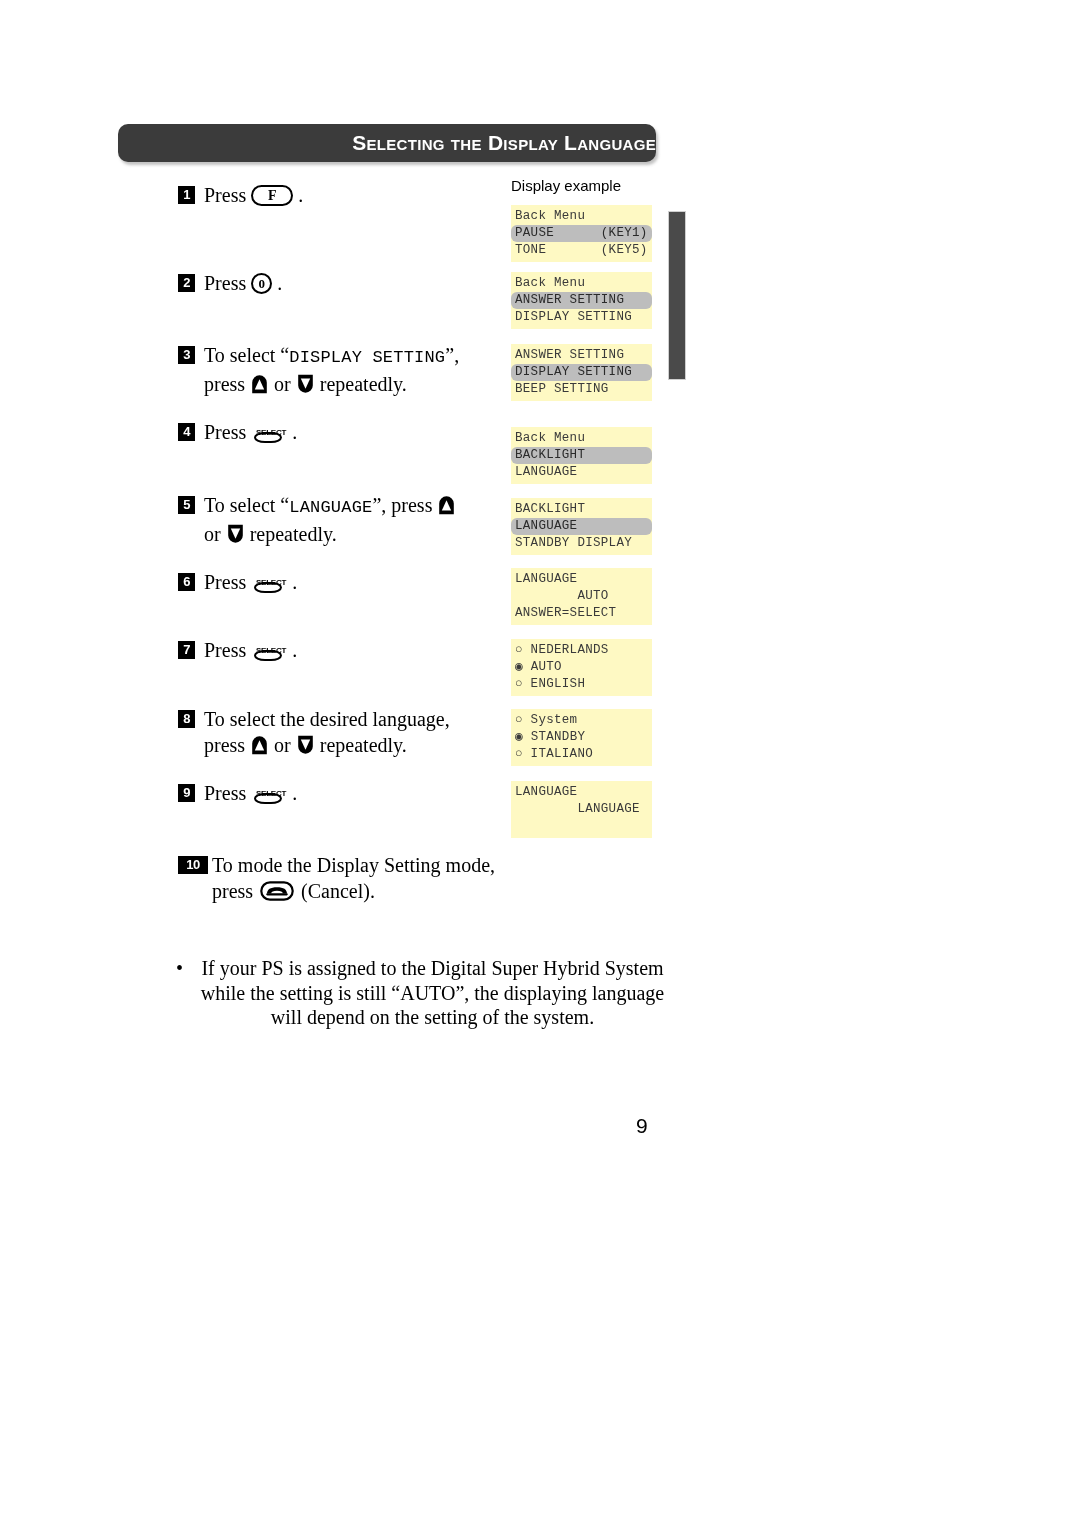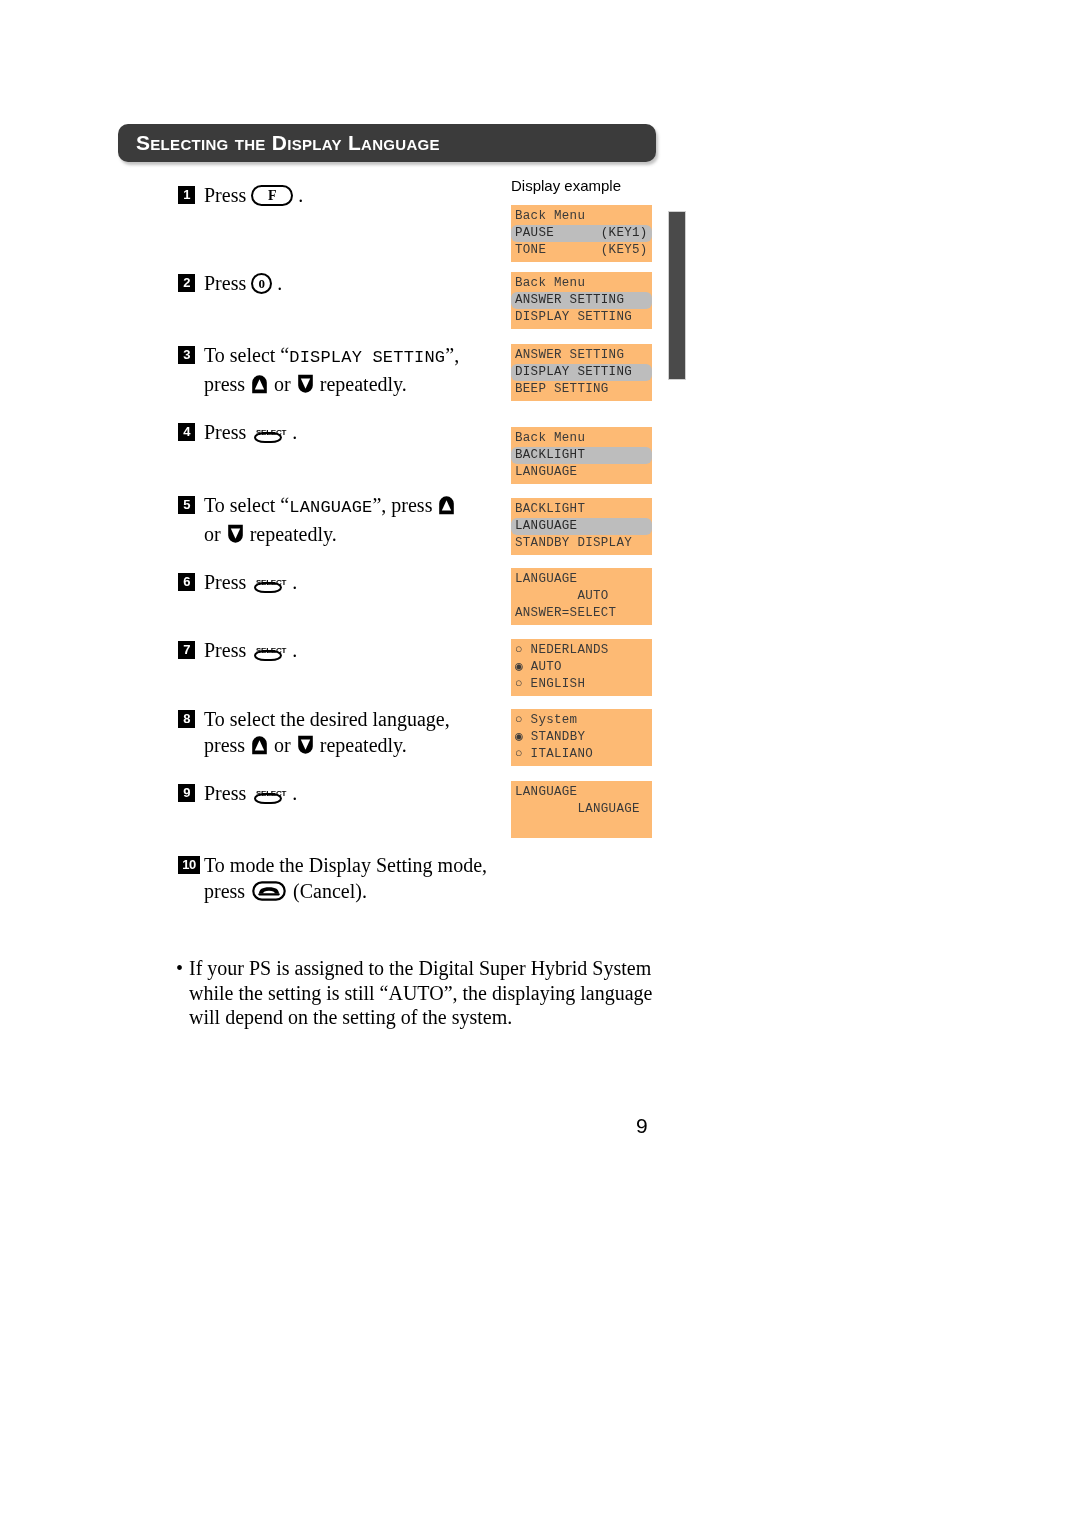--- a/index.html
+++ b/index.html
@@ -21,20 +21,21 @@
     position: absolute;
     left: 118px;
     top: 124px;
     width: 538px;
     height: 38px;
     background: #3b3b3b;
     border-radius: 10px;
     box-shadow: 2px 3px 3px rgba(120,120,120,0.45);
     display: flex;
     align-items: center;
+    justify-content: flex-end;
   }
   .banner-title {
     font-family: "Liberation Sans", sans-serif;
     color: #ffffff;
     font-weight: bold;
     font-size: 21px;
     letter-spacing: 0.3px;
     padding-left: 18px;
     font-variant: small-caps;
     white-space: nowrap;
@@ -64,21 +65,21 @@
     color: #fff;
     font-family: "Liberation Sans", sans-serif;
     font-weight: bold;
     font-size: 13px;
     line-height: 18px;
     text-align: center;
     margin-top: 4px;
     margin-right: 9px;
     letter-spacing: -0.5px;
   }
-  .step-num.wide { width: 22px; margin-right: 4px; }
+  .step-num.wide { width: 30px; margin-right: 4px; }
   .step-text {
     font-size: 20px;
     line-height: 26px;
     flex: 1 1 auto;
   }
   .mono {
     font-family: "Liberation Mono", monospace;
     font-size: 17px;
     letter-spacing: 0.2px;
   }
@@ -160,21 +161,21 @@
     left: 511px;
     top: 177px;
     font-family: Liberation Sans, sans-serif;
     font-size: 15px;
     color: #000;
   }
   .lcd {
     position: absolute;
     left: 511px;
     width: 141px;
-    background: #fdba74;
+    background: #fef9c3;
     font-family: "Liberation Mono", monospace;
     font-size: 12.5px;
     color: #3a3a3a;
     letter-spacing: 0.3px;
     padding: 3px 0 3px 0;
     box-sizing: border-box;
   }
   .lcd .line {
     height: 17px;
     line-height: 17px;
@@ -215,21 +216,21 @@
     font-variant: small-caps;
     letter-spacing: 0.2px;
     margin-bottom: 2px;
   }
   .note-item {
     display: flex;
     font-size: 20px;
     line-height: 24.5px;
   }
   .note-bullet { flex: 0 0 auto; margin-right: 6px; }
-  .note-body { flex: 1 1 auto; }
+  .note-body { flex: 1 1 auto; text-align: center; }
 
   .pagenum {
     position: absolute;
     left: 636px;
     top: 1114px;
     font-family: "Liberation Sans", sans-serif;
     font-size: 21px;
   }
 </style>
 </head>

